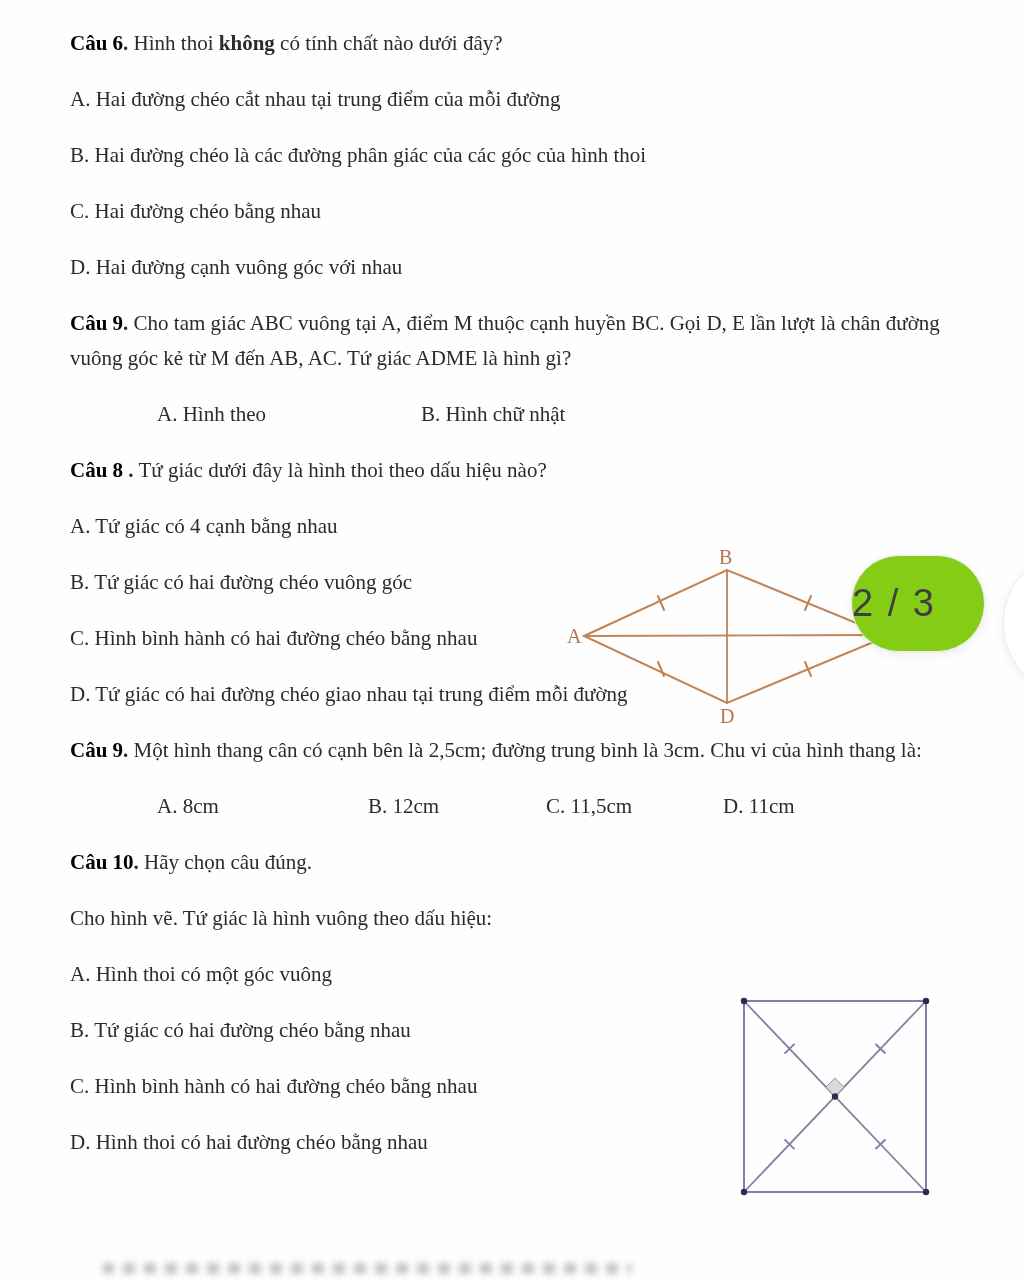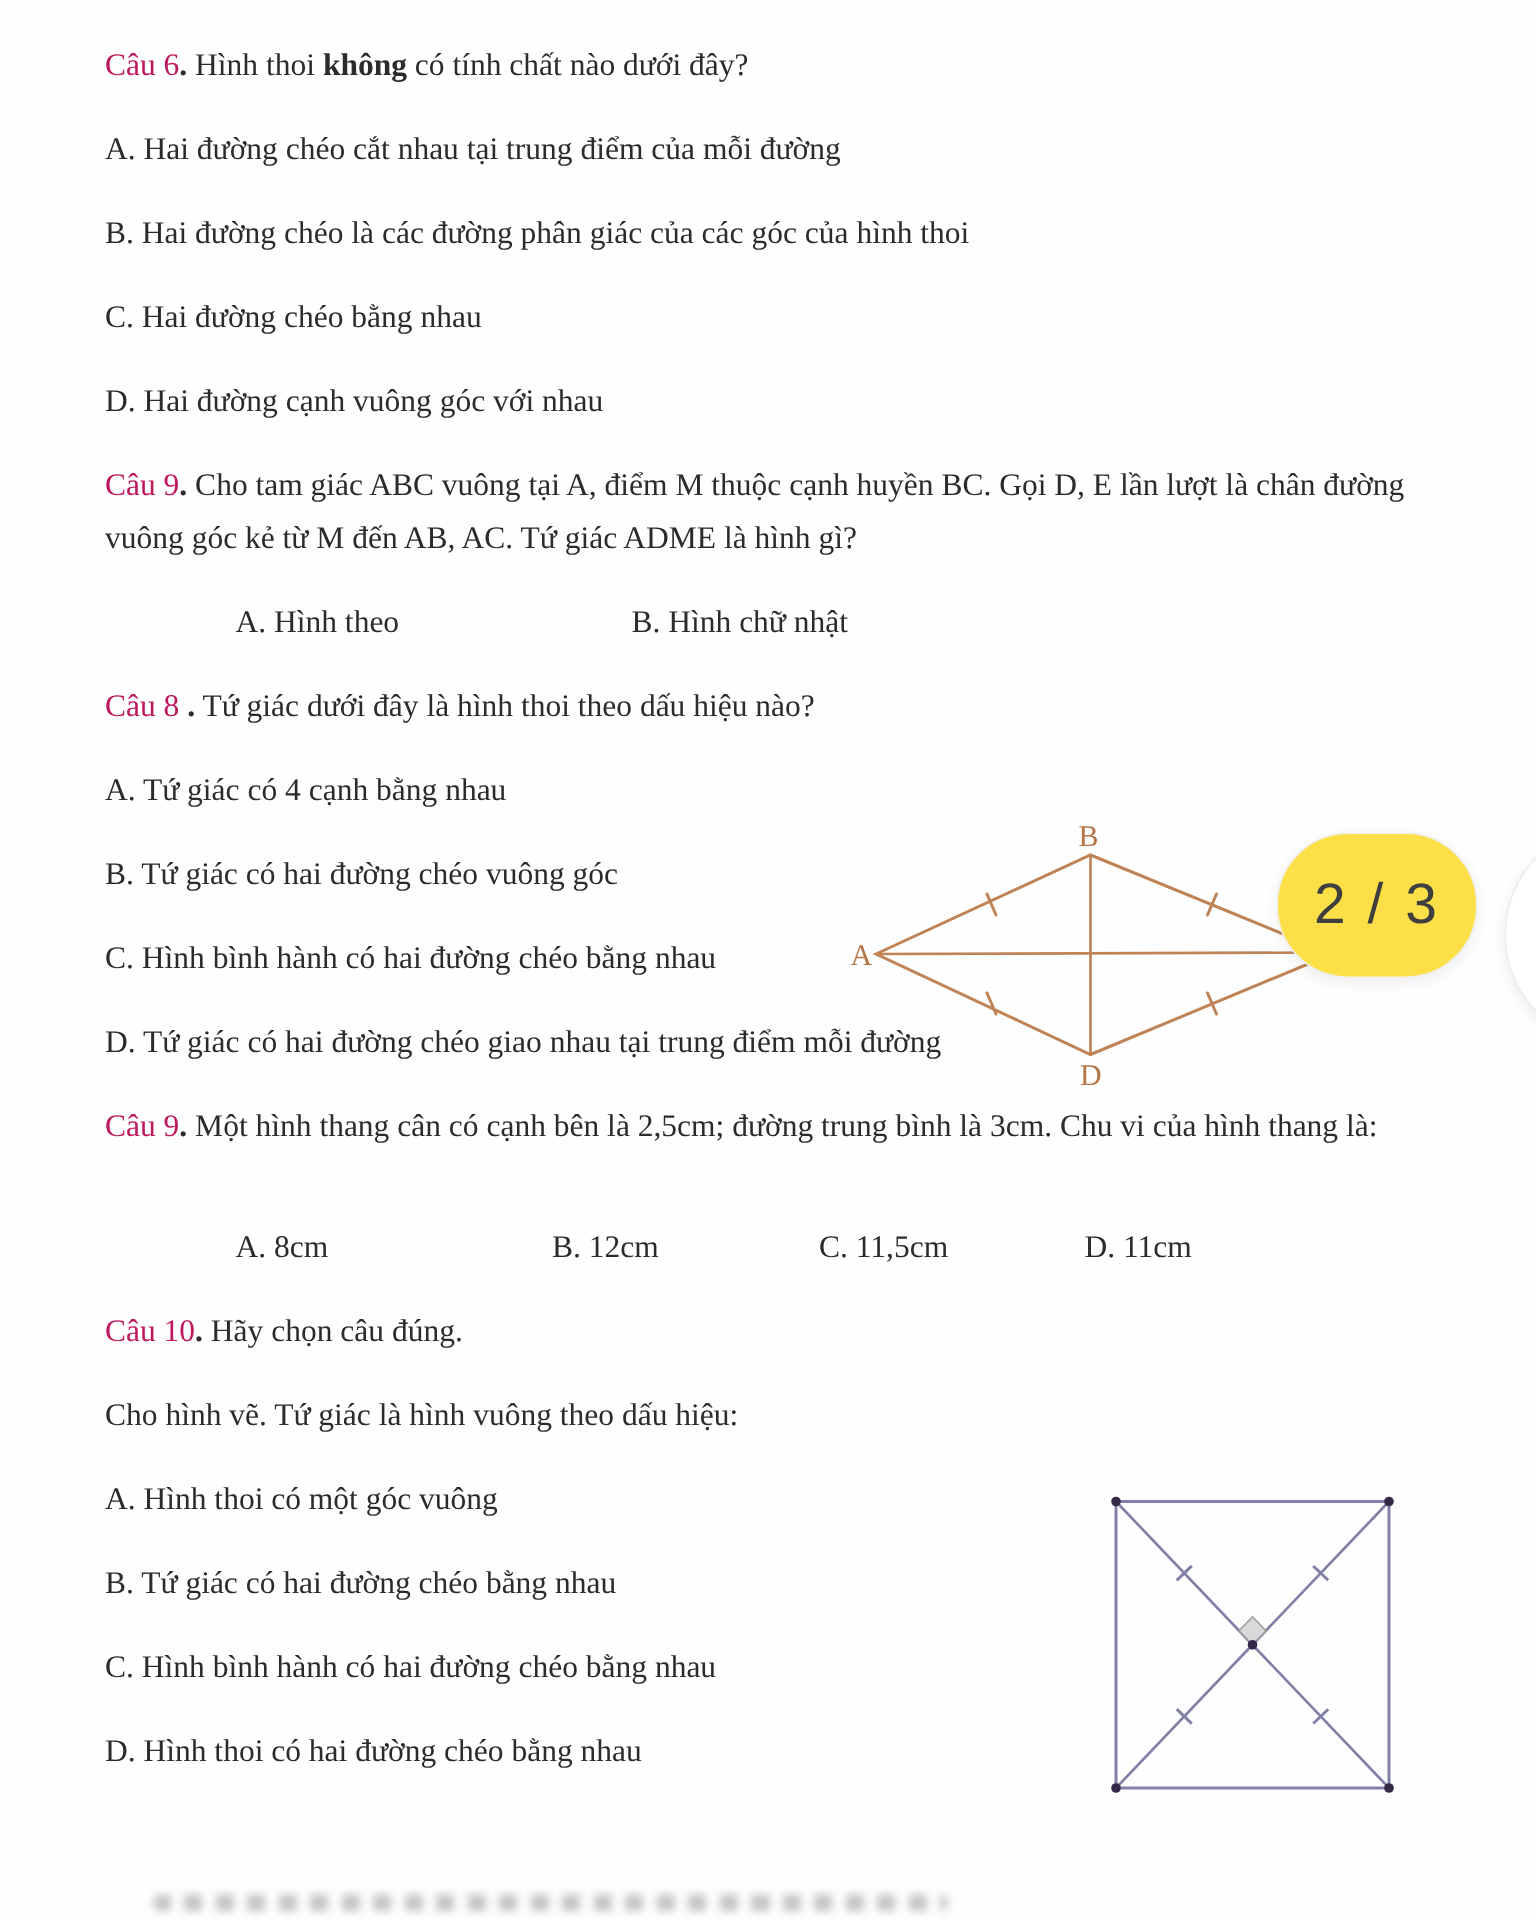--- a/index.html
+++ b/index.html
@@ -11,36 +11,36 @@
     position:relative;
     overflow:hidden;
   }
   .page{
     position:relative;
     padding:26px 34px 0 70px;
     font-size:21px;
   }
   .q-title{margin:0 0 21px 0;line-height:35px;}
   .opt{margin:0 0 22px 0;line-height:34px;}
-  .qlabel{color:#be185d;font-weight:normal;}
+  .qlabel{color:#000000;font-weight:bold;}
   .qsep{font-weight:bold;}
   .bold{font-weight:bold;}
   .indent{padding-left:87px;}
   .col-a{display:inline-block;width:264px;}
-  .col-q9-1{display:inline-block;width:175px;margin-top:25px;}
+  .col-q9-1{display:inline-block;width:175px;}
   .col-q9-2{display:inline-block;width:178px;margin-left:36px;}
   .col-q9-3{display:inline-block;width:177px;}
   .diagram{position:absolute;}
   .rhombus-wrap{left:566px;top:548px;width:334px;height:180px;}
   .square-wrap{left:740px;top:995px;width:192px;height:204px;}
   .badge{
     position:absolute;left:851px;top:555px;width:132px;height:95px;
-    background:#fde047;border:1px solid #efefef;border-radius:48px;
+    background:#84cc16;border:1px solid #efefef;border-radius:48px;
     box-shadow:0 3px 10px rgba(0,0,0,.07);
-    display:flex;align-items:center;justify-content:center;
+    display:flex;align-items:center;
     font-family:"Liberation Sans", sans-serif;
     font-size:38px;color:#3f3f3f;letter-spacing:2px;
   }
   .edge-fab{
     position:absolute;left:1003px;top:549px;width:146px;height:146px;
     border-radius:50%;background:#ffffff;border:1px solid #ececec;
     box-shadow:0 3px 10px rgba(0,0,0,.08);
   }
   .ghost-line{
     position:absolute;left:102px;top:1263px;width:530px;height:11px;

